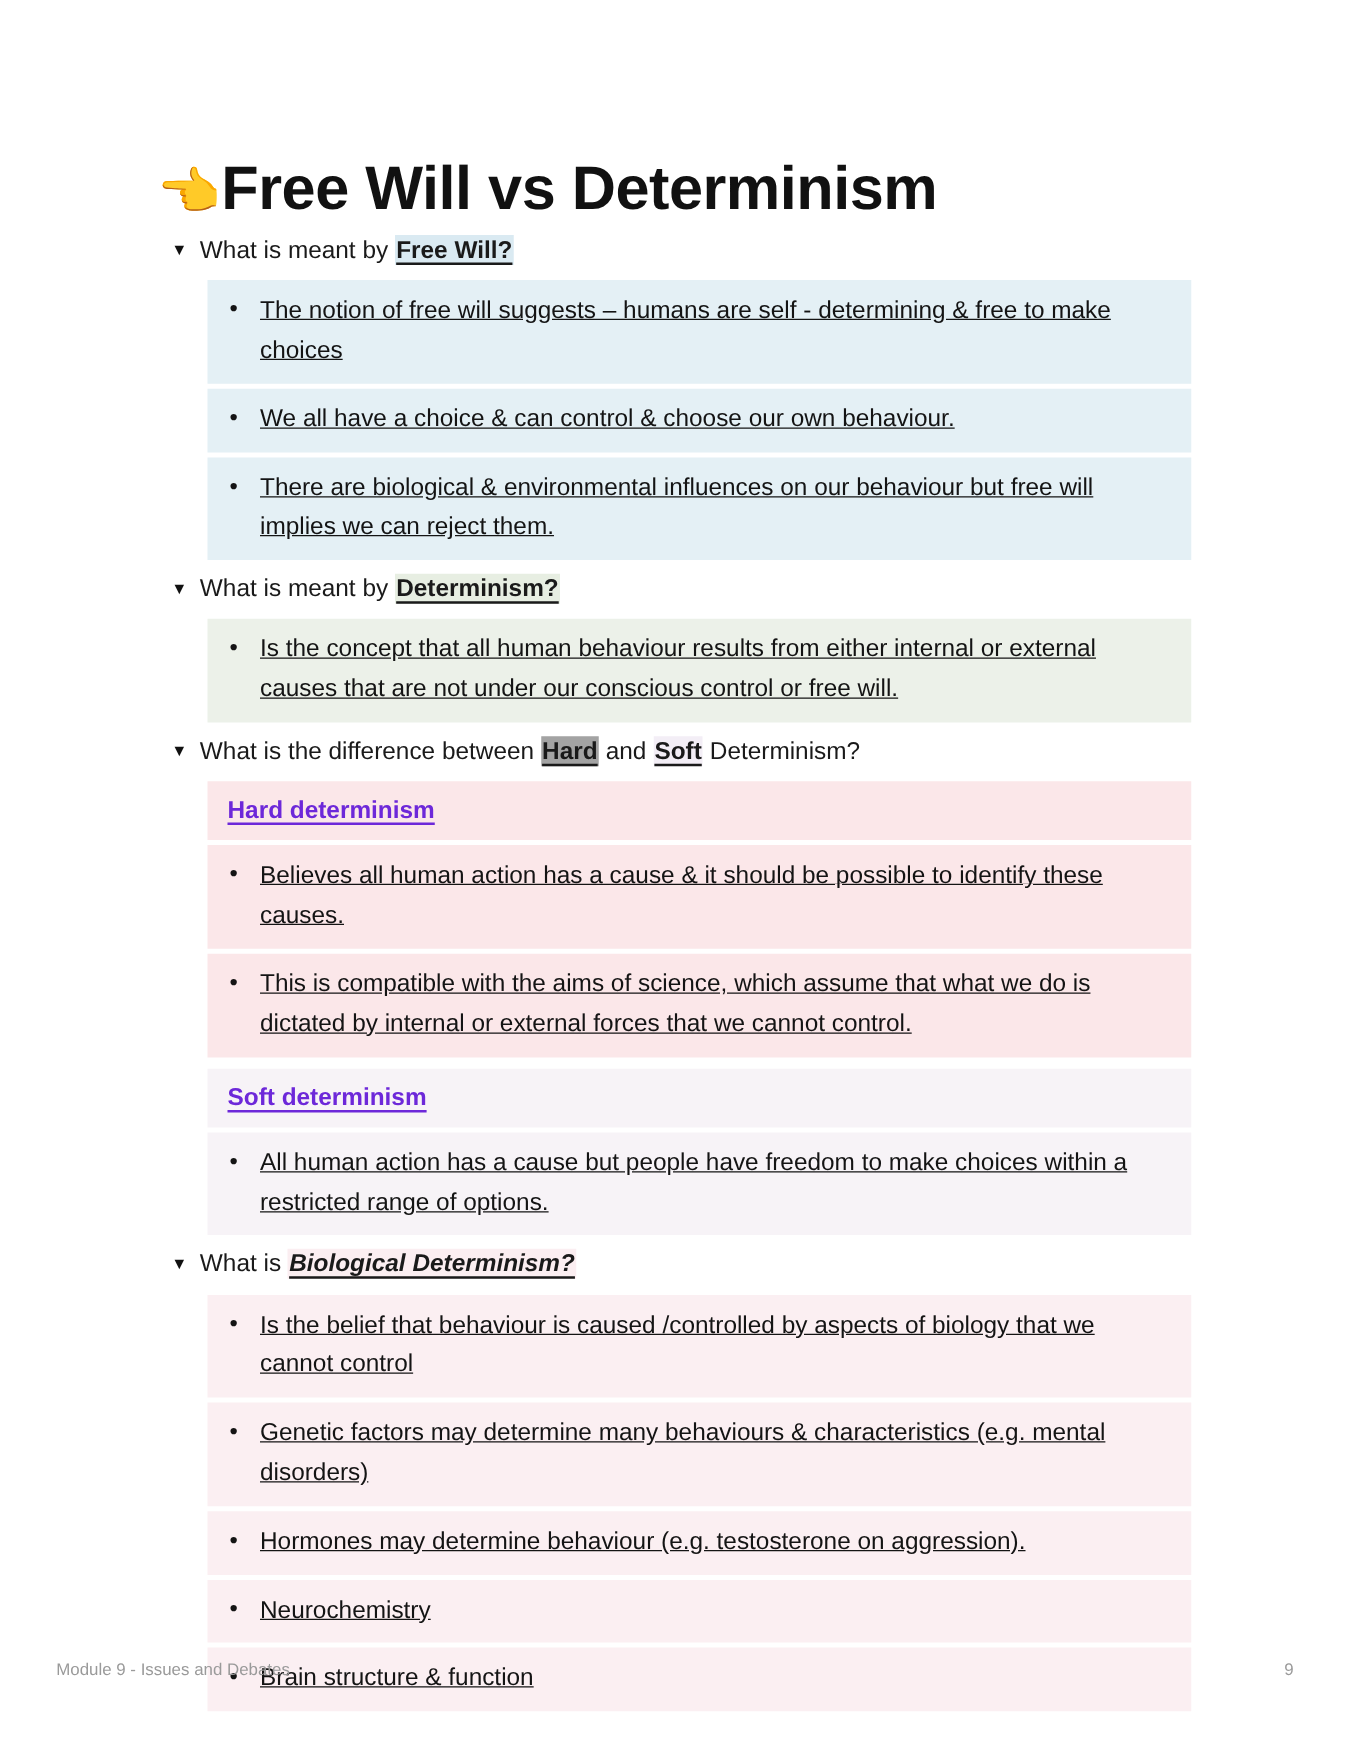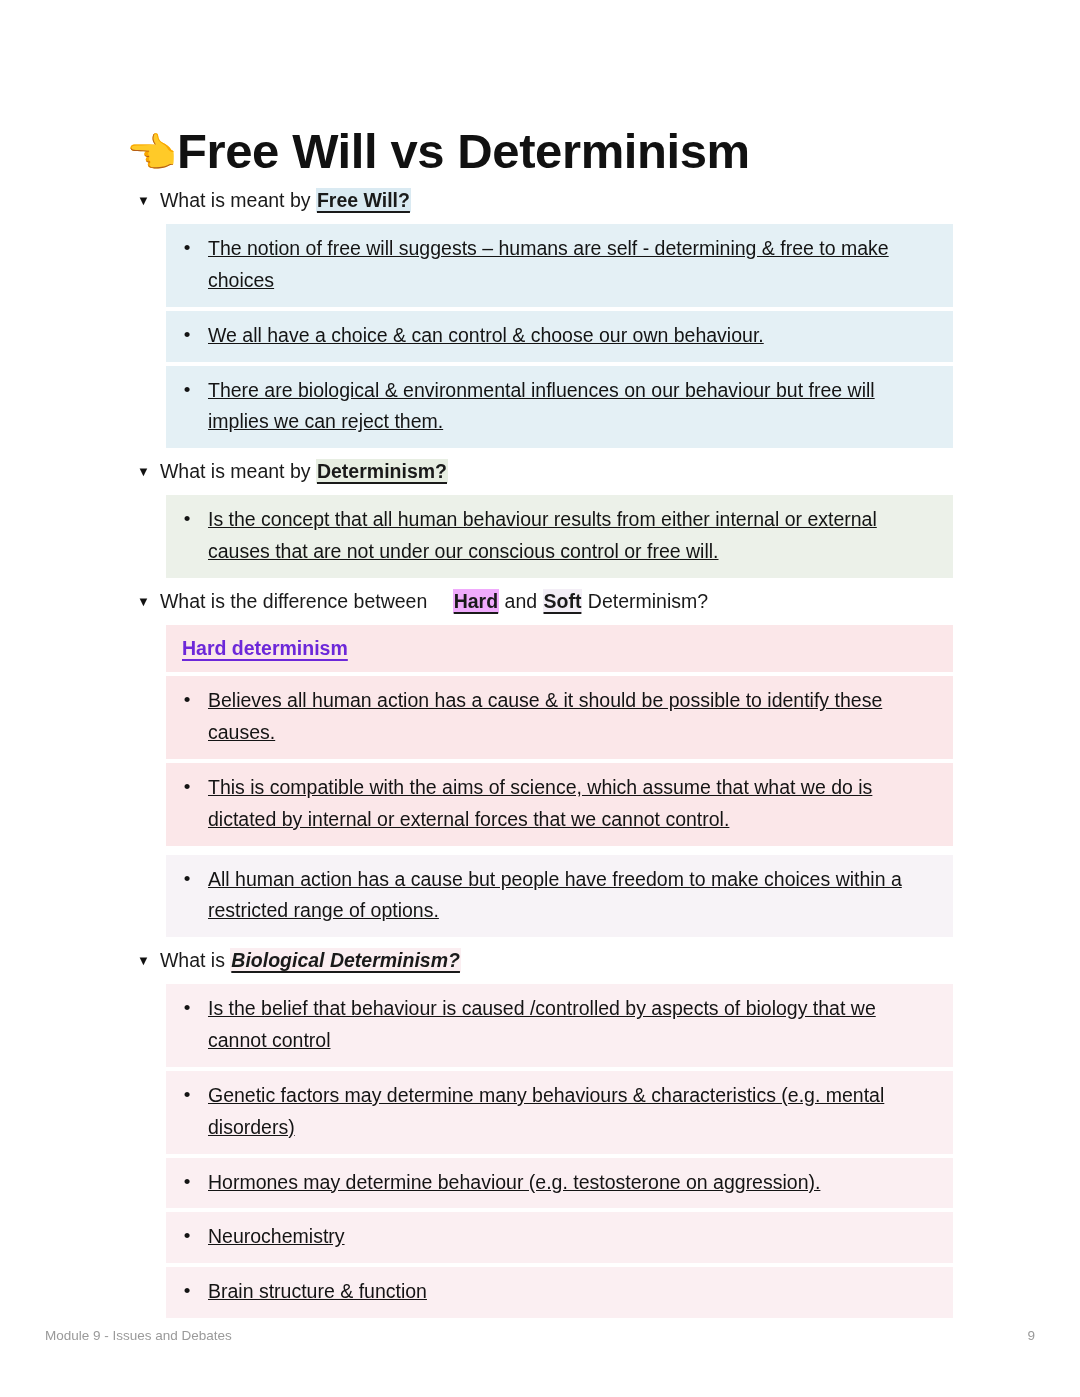--- a/index.html
+++ b/index.html
@@ -79,21 +79,21 @@
 
   .hl {
     font-weight: 700;
     text-decoration: underline;
     text-underline-offset: 4px;
     text-decoration-thickness: 2px;
     padding: 1px 1px;
   }
   .hl-blue { background: #daeaf2; }
   .hl-green { background: #e7eee2; }
-  .hl-pink { background: #f0abfc; margin-left: 20px; }
+  .hl-pink { background: #a3a3a3; }
   .hl-violet { background: #f3eef6; }
   .hl-rose { background: #fbeef1; font-style: italic; }
 
   
   .block-group {
     margin-left: 166px;
     margin-right: 127px;
     margin-top: 9px;
     margin-bottom: 9px;
   }
@@ -223,20 +223,23 @@
       <div class="blk blk-pink">
         <div class="bullet-row">
           <span class="bullet-dot">•</span>
           <span class="bullet-text">This is compatible with the aims of science, which assume that what we do is dictated by internal or external forces that we cannot control.</span>
         </div>
       </div>
     </div>
 
     <div class="block-group">
       <div class="blk blk-violet">
+        <div class="sub-head"><span class="u">Soft determinism</span></div>
+      </div>
+      <div class="blk blk-violet">
         <div class="bullet-row">
           <span class="bullet-dot">•</span>
           <span class="bullet-text">All human action has a cause but people have freedom to make choices within a restricted range of options.</span>
         </div>
       </div>
     </div>
 
     <div class="toggle-line">
       <span class="toggle-caret">▼</span>
       <span class="toggle-body"><span>What is </span><span class="hl hl-rose">Biological Determinism?</span></span>

